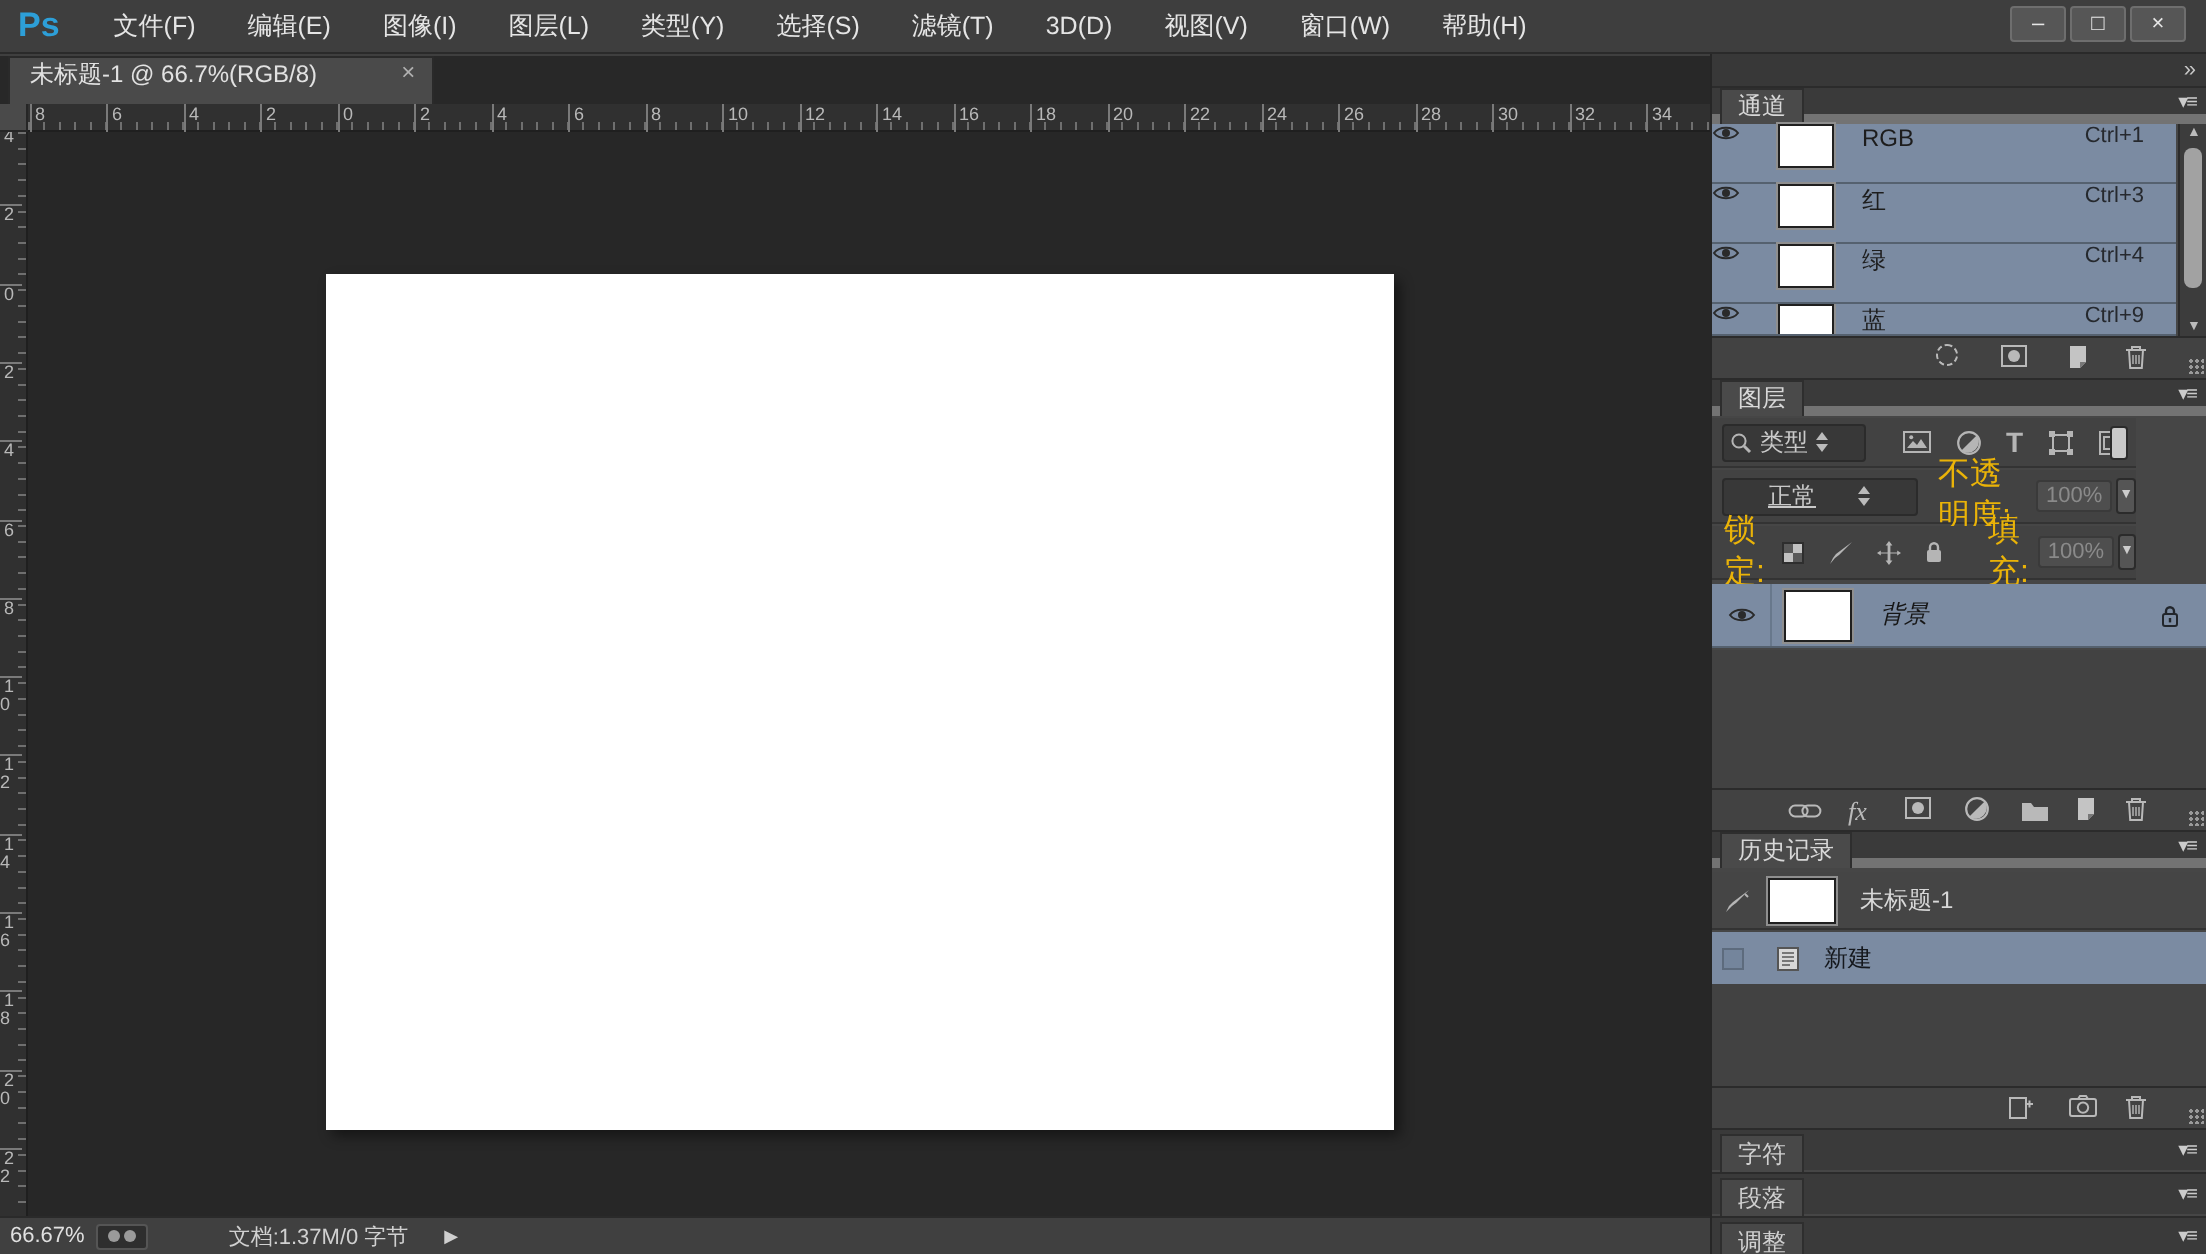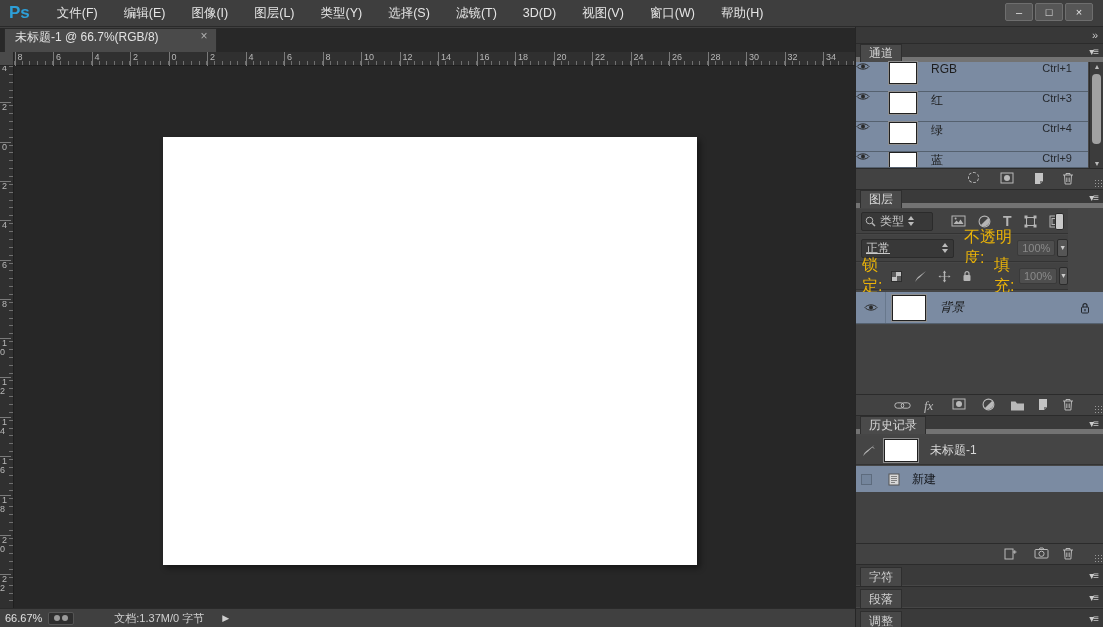--- a/index.html
+++ b/index.html
@@ -324,21 +324,21 @@
       <span class="mini-ic" style="margin-left:12px;">
           <svg width="11" height="13" viewBox="0 0 11 13">
             <rect x="1" y="1" width="9" height="11" fill="none" stroke="currentColor"></rect>
             <rect x="3" y="3.5" width="5" height="6" fill="none" stroke="currentColor"></rect>
           </svg>
         </span>
       <span style="position:absolute; right:4px; width:9px; height:17px; background:#c9c9c9; border:1px solid #2b2b2b; border-radius:2px;"></span>
     </div>
 
     <div class="toolrow" style="top:208px; height:27px; background:#424242; border-bottom:1px solid #333;">
-      <span class="recessed" style="margin-left:5px; width:125px; height:19px; padding:0 4px; justify-content:space-between;text-decoration:underline;">
+      <span class="recessed" style="margin-left:5px; width:125px; height:19px; padding:0 22px; justify-content:space-between;text-decoration:underline;">
         <span>正常</span>
         <span class="updown"></span>
       </span>
       <span class="dim-label" style="margin-left:10px;">不透明度:</span>
       <span class="gray-val" style="margin-left:4px;">100%</span>
       <span class="ddarrow">▼</span>
     </div>
 
     <div class="toolrow" style="top:236px; height:27px; background:#424242; border-bottom:1px solid #333;">
       <span class="dim-label" style="margin-left:6px;">锁定:</span>

